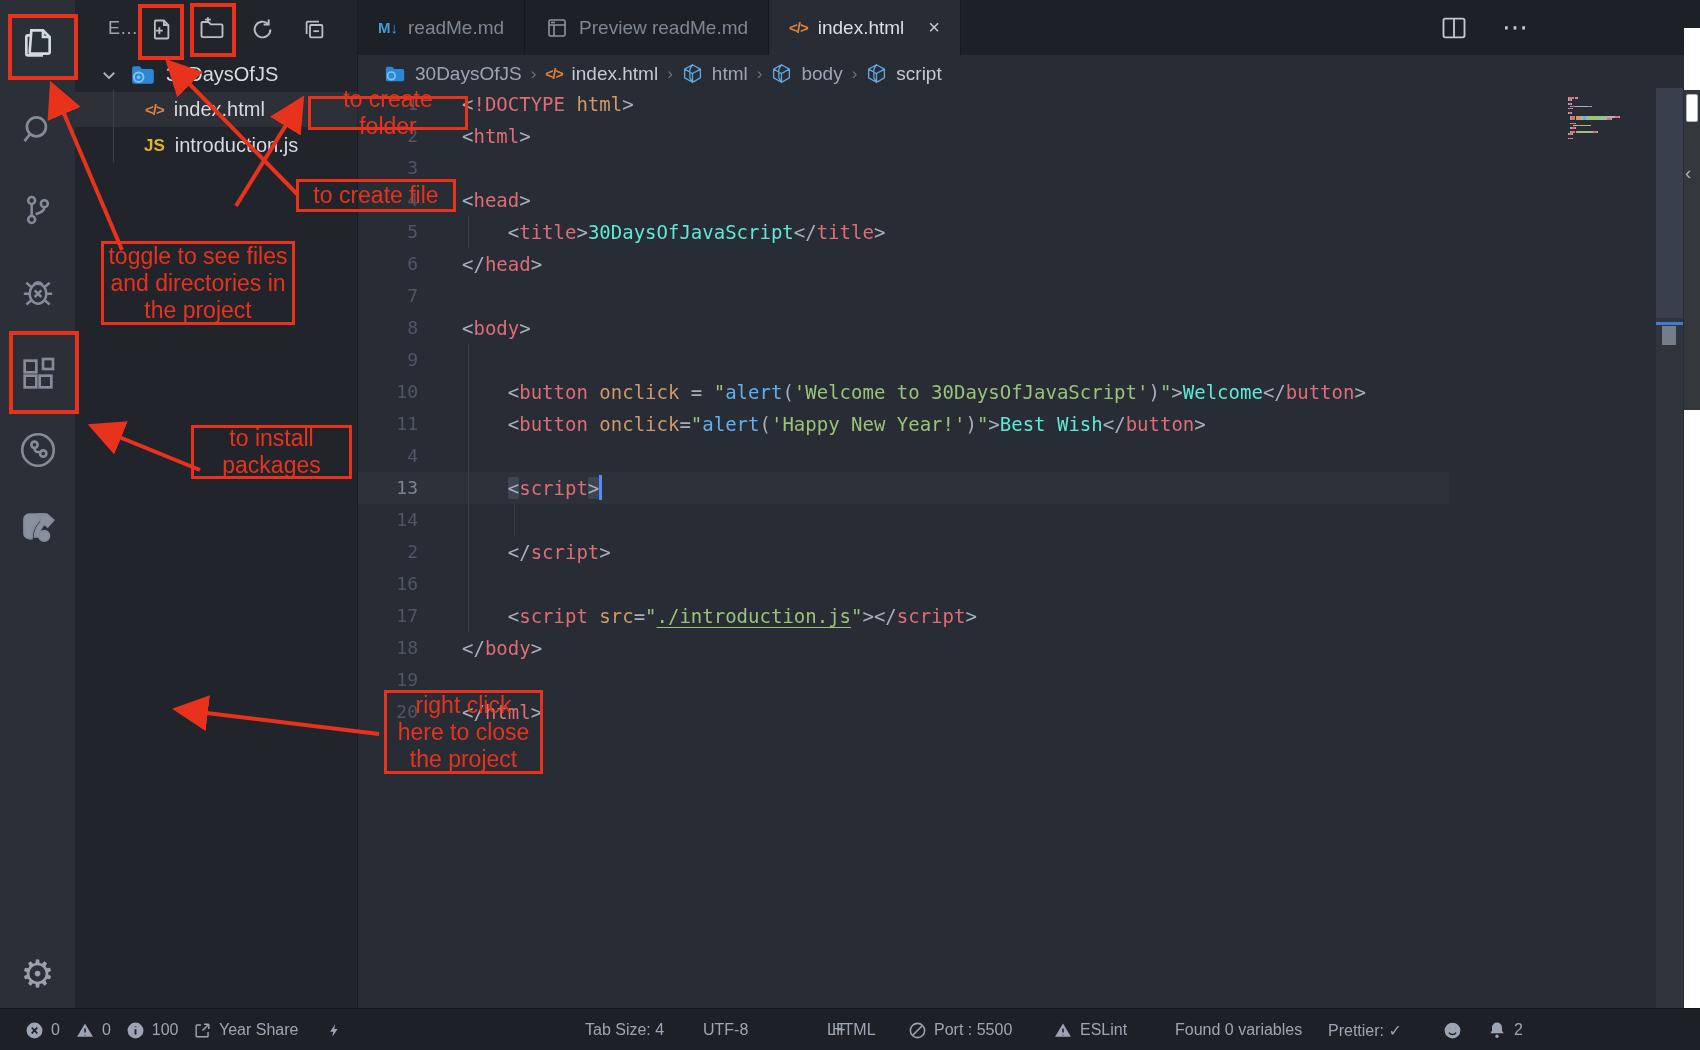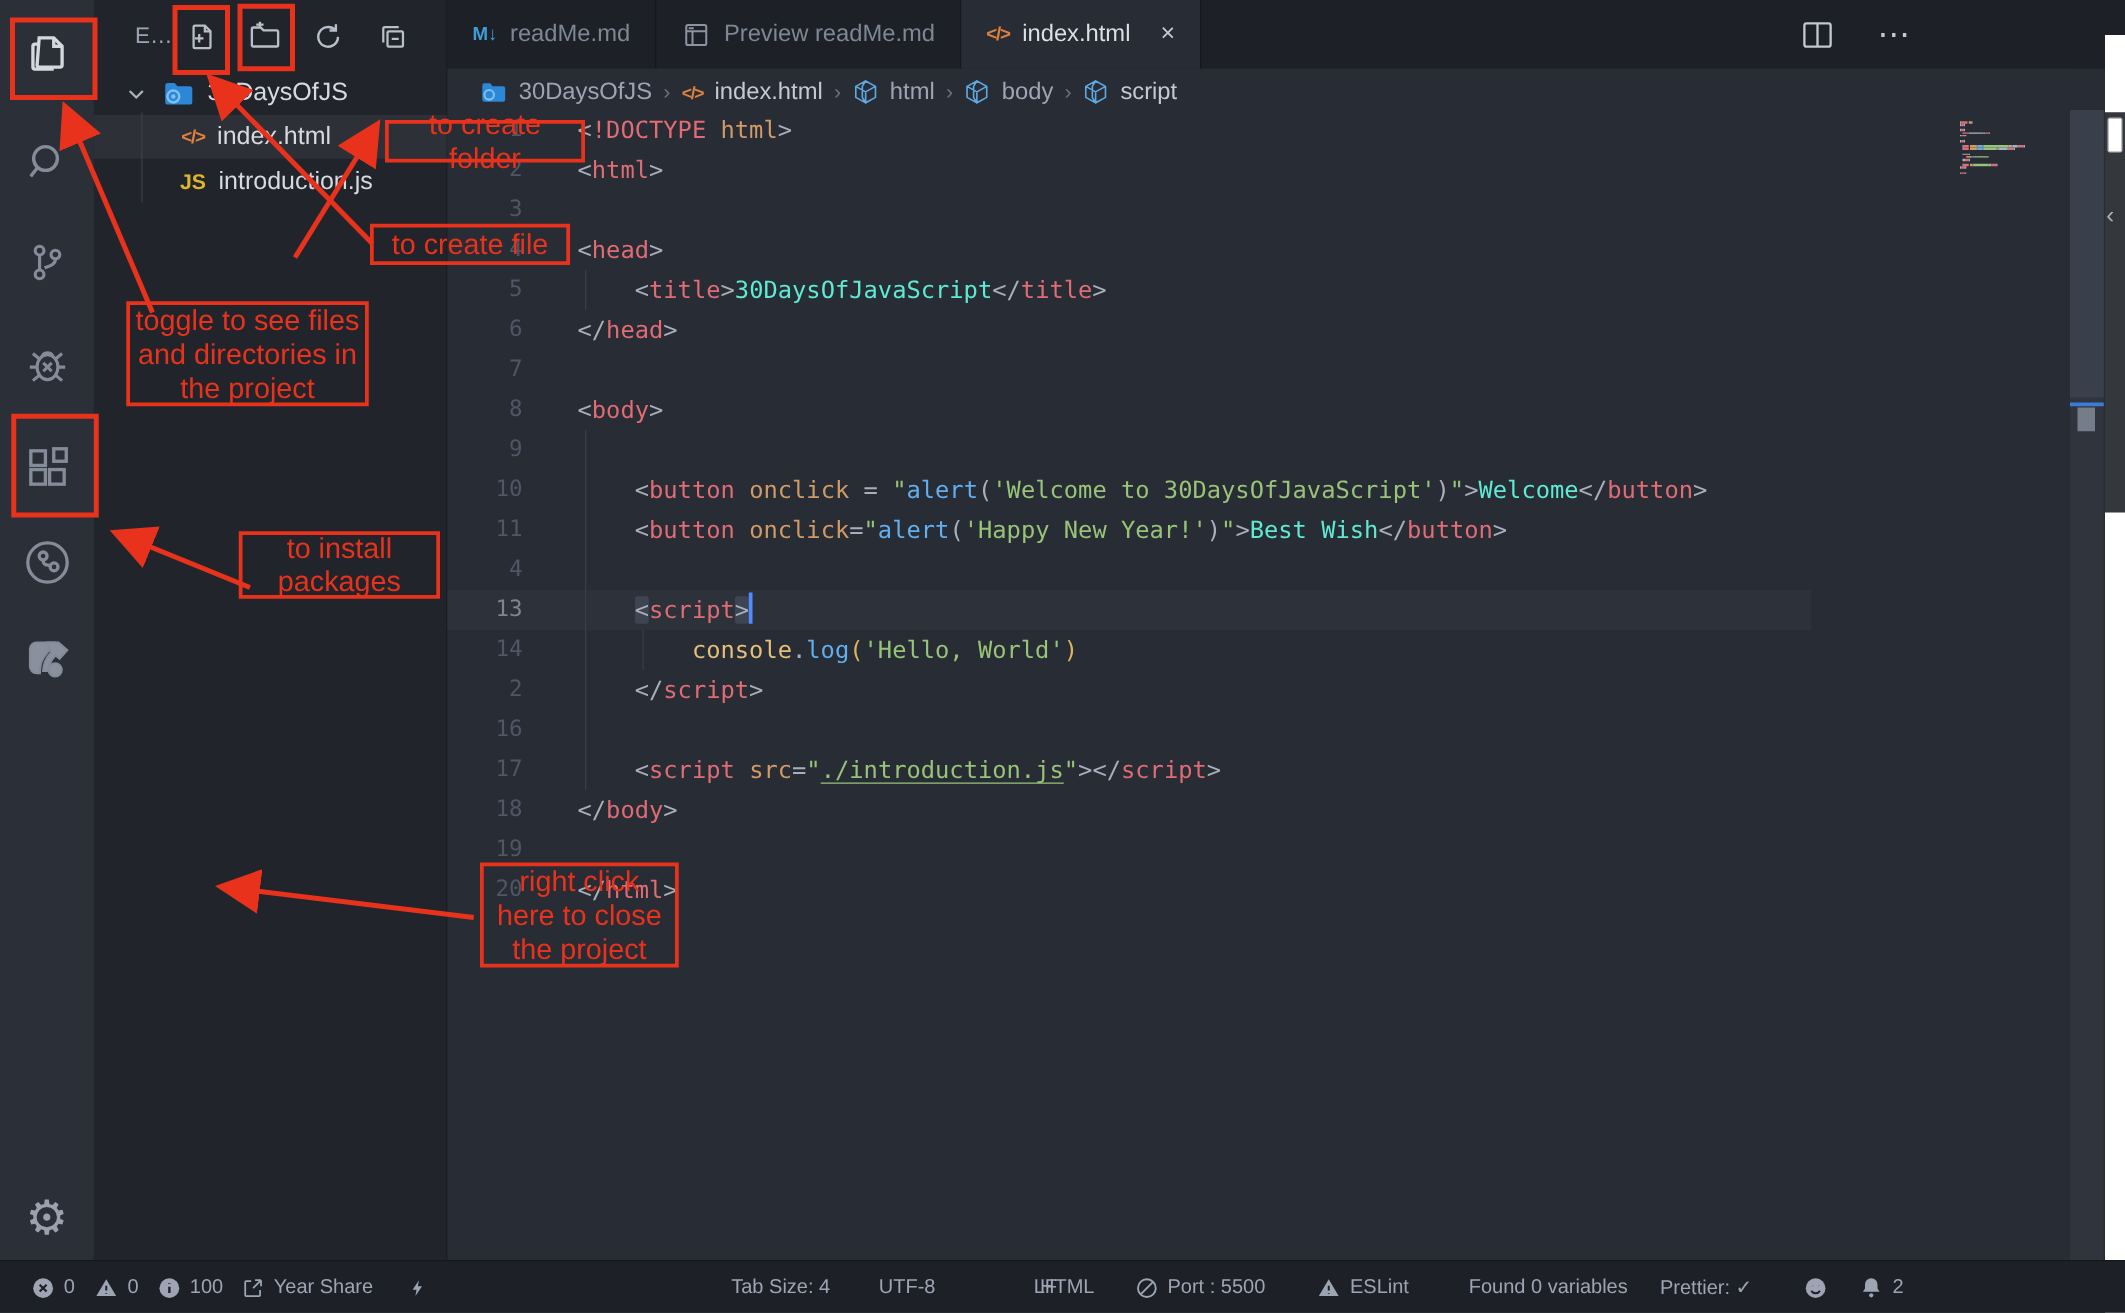--- a/index.html
+++ b/index.html
@@ -251,21 +251,21 @@
         <div class="cline"><span class="gut">4</span><span class="ctext"><span class="tok-pun">&lt;</span><span class="tok-tag">head</span><span class="tok-pun">&gt;</span></span></div>
         <div class="cline"><span class="gut">5</span><span class="ctext"><span class="tok-pln">    </span><span class="tok-pun">&lt;</span><span class="tok-tag">title</span><span class="tok-pun">&gt;</span><span class="tok-pln">30DaysOfJavaScript</span><span class="tok-pun">&lt;/</span><span class="tok-tag">title</span><span class="tok-pun">&gt;</span></span></div>
         <div class="cline"><span class="gut">6</span><span class="ctext"><span class="tok-pun">&lt;/</span><span class="tok-tag">head</span><span class="tok-pun">&gt;</span></span></div>
         <div class="cline"><span class="gut">7</span><span class="ctext"></span></div>
         <div class="cline"><span class="gut">8</span><span class="ctext"><span class="tok-pun">&lt;</span><span class="tok-tag">body</span><span class="tok-pun">&gt;</span></span></div>
         <div class="cline"><span class="gut">9</span><span class="ctext"></span></div>
         <div class="cline"><span class="gut">10</span><span class="ctext"><span class="tok-pln">    </span><span class="tok-pun">&lt;</span><span class="tok-tag">button</span><span class="tok-pln"> </span><span class="tok-attr">onclick</span><span class="tok-pun"> = </span><span class="tok-str">"</span><span class="tok-fn">alert</span><span class="tok-pun">(</span><span class="tok-str">'Welcome to 30DaysOfJavaScript'</span><span class="tok-pun">)</span><span class="tok-str">"</span><span class="tok-pun">&gt;</span><span class="tok-pln">Welcome</span><span class="tok-pun">&lt;/</span><span class="tok-tag">button</span><span class="tok-pun">&gt;</span></span></div>
         <div class="cline"><span class="gut">11</span><span class="ctext"><span class="tok-pln">    </span><span class="tok-pun">&lt;</span><span class="tok-tag">button</span><span class="tok-pln"> </span><span class="tok-attr">onclick</span><span class="tok-pun">=</span><span class="tok-str">"</span><span class="tok-fn">alert</span><span class="tok-pun">(</span><span class="tok-str">'Happy New Year!'</span><span class="tok-pun">)</span><span class="tok-str">"</span><span class="tok-pun">&gt;</span><span class="tok-pln">Best Wish</span><span class="tok-pun">&lt;/</span><span class="tok-tag">button</span><span class="tok-pun">&gt;</span></span></div>
         <div class="cline"><span class="gut">4</span><span class="ctext"></span></div>
         <div class="cline current"><span class="gut">13</span><span class="ctext"><span class="tok-pln">    </span><span class="tok-pun tok-bm">&lt;</span><span class="tok-tag">script</span><span class="tok-pun tok-bm">&gt;</span><span class="cursor-bar"></span></span></div>
-        <div class="cline"><span class="gut">14</span><span class="ctext"><span class="tok-pln">        </span><span class="tok-obj">console</span><span class="tok-pun">.</span><span class="tok-fn">log</span><span class="tok-par">(</span><span class="tok-str">'Hello, World'</span><span class="tok-par">)</span></span></div>
+        <div class="cline"><span class="gut">14</span></div>
         <div class="cline"><span class="gut">2</span><span class="ctext"><span class="tok-pln">    </span><span class="tok-pun">&lt;/</span><span class="tok-tag">script</span><span class="tok-pun">&gt;</span></span></div>
         <div class="cline"><span class="gut">16</span><span class="ctext"></span></div>
         <div class="cline"><span class="gut">17</span><span class="ctext"><span class="tok-pln">    </span><span class="tok-pun">&lt;</span><span class="tok-tag">script</span><span class="tok-pln"> </span><span class="tok-attr">src</span><span class="tok-pun">=</span><span class="tok-str">"</span><span class="tok-lnk">./introduction.js</span><span class="tok-str">"</span><span class="tok-pun">&gt;&lt;/</span><span class="tok-tag">script</span><span class="tok-pun">&gt;</span></span></div>
         <div class="cline"><span class="gut">18</span><span class="ctext"><span class="tok-pun">&lt;/</span><span class="tok-tag">body</span><span class="tok-pun">&gt;</span></span></div>
         <div class="cline"><span class="gut">19</span><span class="ctext"></span></div>
         <div class="cline"><span class="gut">20</span><span class="ctext"><span class="tok-pun">&lt;/</span><span class="tok-tag">html</span><span class="tok-pun">&gt;</span></span></div>
       </div>
     <div class="iguide" style="left:110px; top:128px; height:32px;"></div>
     <div class="iguide" style="left:110px; top:256px; height:288px;"></div>
     <div class="iguide" style="left:156px; top:416px; height:32px;"></div>

